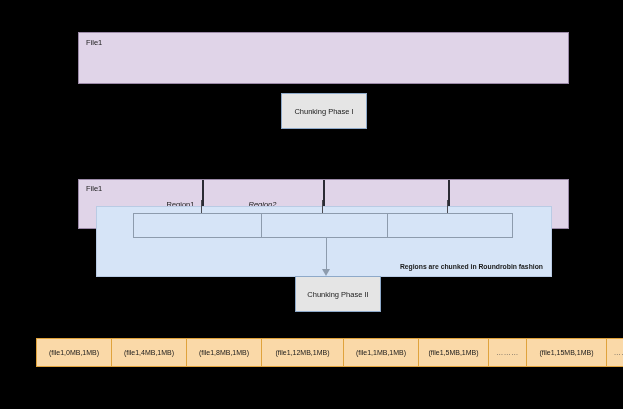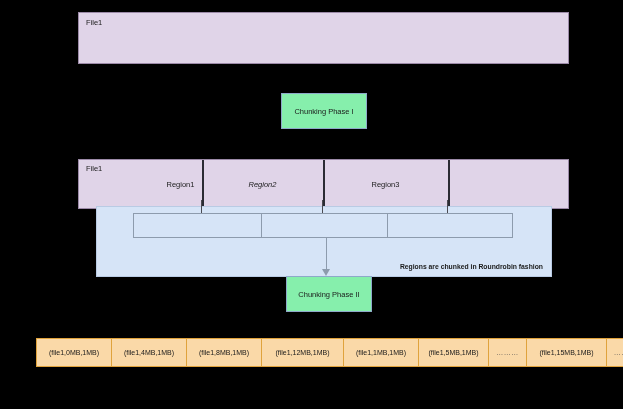--- a/index.html
+++ b/index.html
@@ -17,23 +17,24 @@
   }
 
   
   .box {
     position: absolute;
     box-sizing: border-box;
   }
   .lavender {
     background: #e0d4e8;
     border: 1px solid #9c8aa8;
+    margin-top: 20px;
   }
   .blue {
-    background: #86efac;
+    background: #e5e5e5;
     border: 1px solid #8ea9c9;
   }
   .blue-plain {
     background: #d6e4f7;
     border: 1px solid #b9cbe4;
   }
 
   
   .lbl {
     position: absolute;
@@ -127,21 +128,21 @@
     position: absolute;
     left: 322px; top: 269px;
     width: 0; height: 0;
     border-left: 4px solid transparent;
     border-right: 4px solid transparent;
     border-top: 7px solid #8d9bad;
   }
 
   
   #phase2 {
-    left: 286px; top: 276px; width: 86px; height: 36px;
+    left: 295px; top: 276px; width: 86px; height: 36px;
   }
   #phase2 .lbl-center {
     left: 0; right: 0; top: 14px;
   }
 
   
   #chunk-row {
     position: absolute;
     left: 36px; top: 338px;
     height: 29px;
@@ -178,21 +179,20 @@
 
   <div class="box lavender" id="regions-bar">
     <span class="lbl" id="file1-regions-label">File1</span>
 
     <div class="divider" style="left:123px;"></div>
     <div class="divider" style="left:244px;"></div>
     <div class="divider" style="left:369px;"></div>
 
     <span class="region-label" style="left:0px;   width:123px;padding-left:40px;">Region1</span>
     <span class="region-label" style="left:123px; width:121px;font-style:italic;">Region2</span>
-    <span class="region-label" style="left:244px; width:125px;">Region3</span>
   </div>
 
   <div class="box blue-plain" id="rr-panel">
     <span id="rr-note">Regions are chunked in Roundrobin fashion</span>
   </div>
 
   <div class="stub" style="left:201px; top:200px; height:14px;"></div>
   <div class="stub" style="left:322px; top:200px; height:14px;"></div>
   <div class="stub" style="left:447px; top:200px; height:14px;"></div>
 

